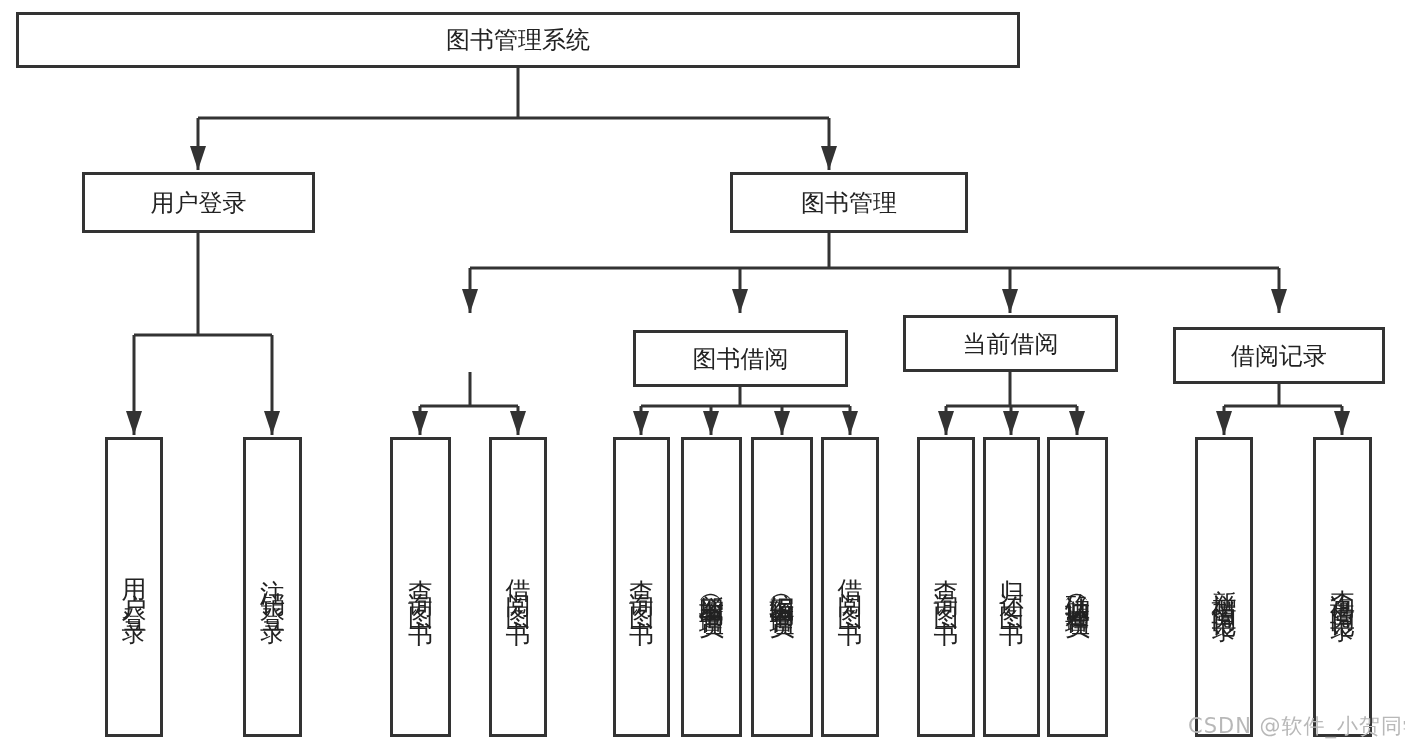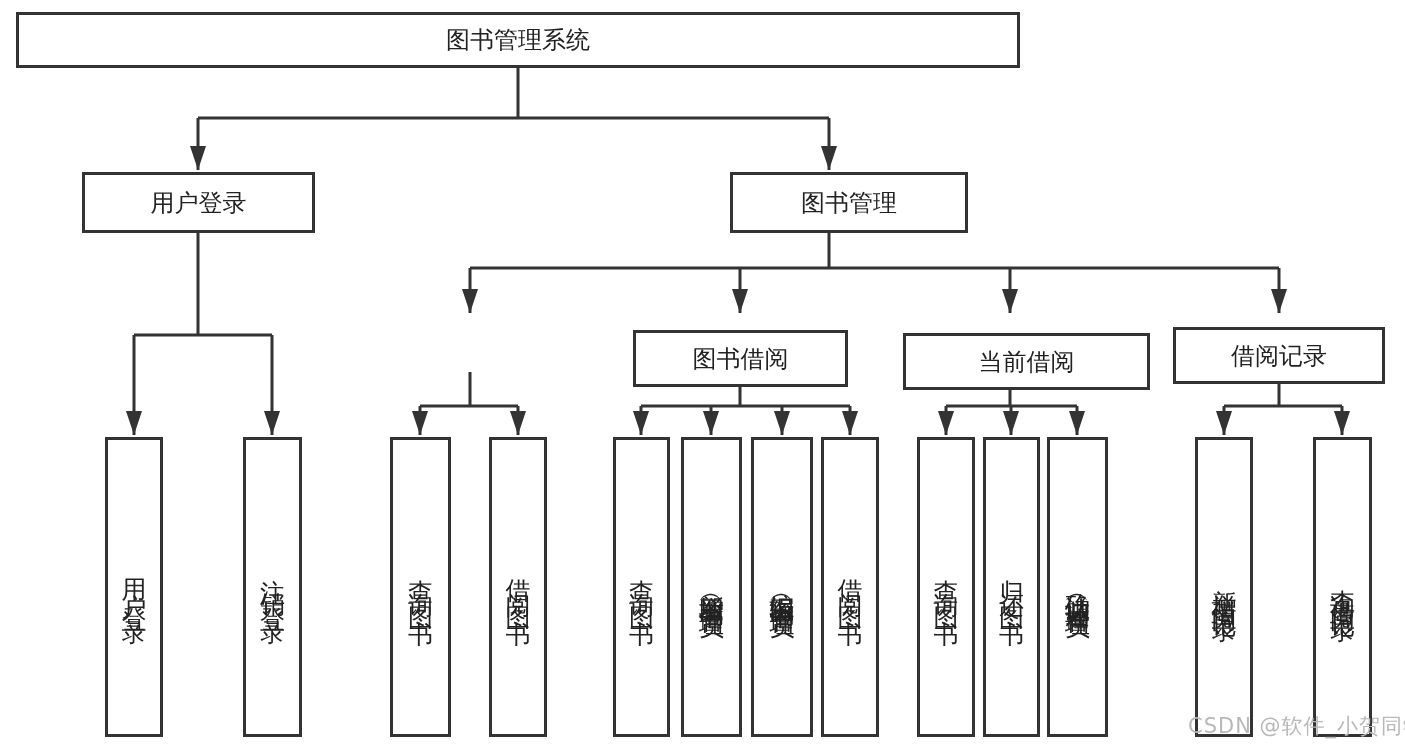--- a/index.html
+++ b/index.html
@@ -126,21 +126,21 @@
       </g>
     </g>
   </svg>
 
   <div class="hbox" style="left:16px;top:12px;width:1004px;height:56px;">图书管理系统</div>
 
   <div class="hbox" style="left:82px;top:172px;width:233px;height:61px;">用户登录</div>
   <div class="hbox" style="left:710px;top:172px;width:238px;height:61px;margin-left:20px;">图书管理</div>
 
   <div class="hbox" style="left:633px;top:315px;width:215px;height:57px;margin-top:15px;">图书借阅</div>
-  <div class="hbox" style="left:903px;top:315px;width:247px;height:57px;margin-top:18px;">当前借阅</div>
+  <div class="hbox" style="left:903px;top:315px;width:215px;height:57px;">当前借阅</div>
   <div class="hbox" style="left:1173px;top:315px;width:212px;height:57px;margin-top:12px;">借阅记录</div>
 
   <div class="vbox" style="left:105px;top:437px;width:58px;height:300px;">
     <span class="vtext sp4">用户登录</span>
   </div>
   <div class="vbox" style="left:243px;top:437px;width:59px;height:300px;">
     <span class="vtext sp4">注销登录</span>
   </div>
 
   <div class="vbox" style="left:390px;top:437px;width:61px;height:300px;">

